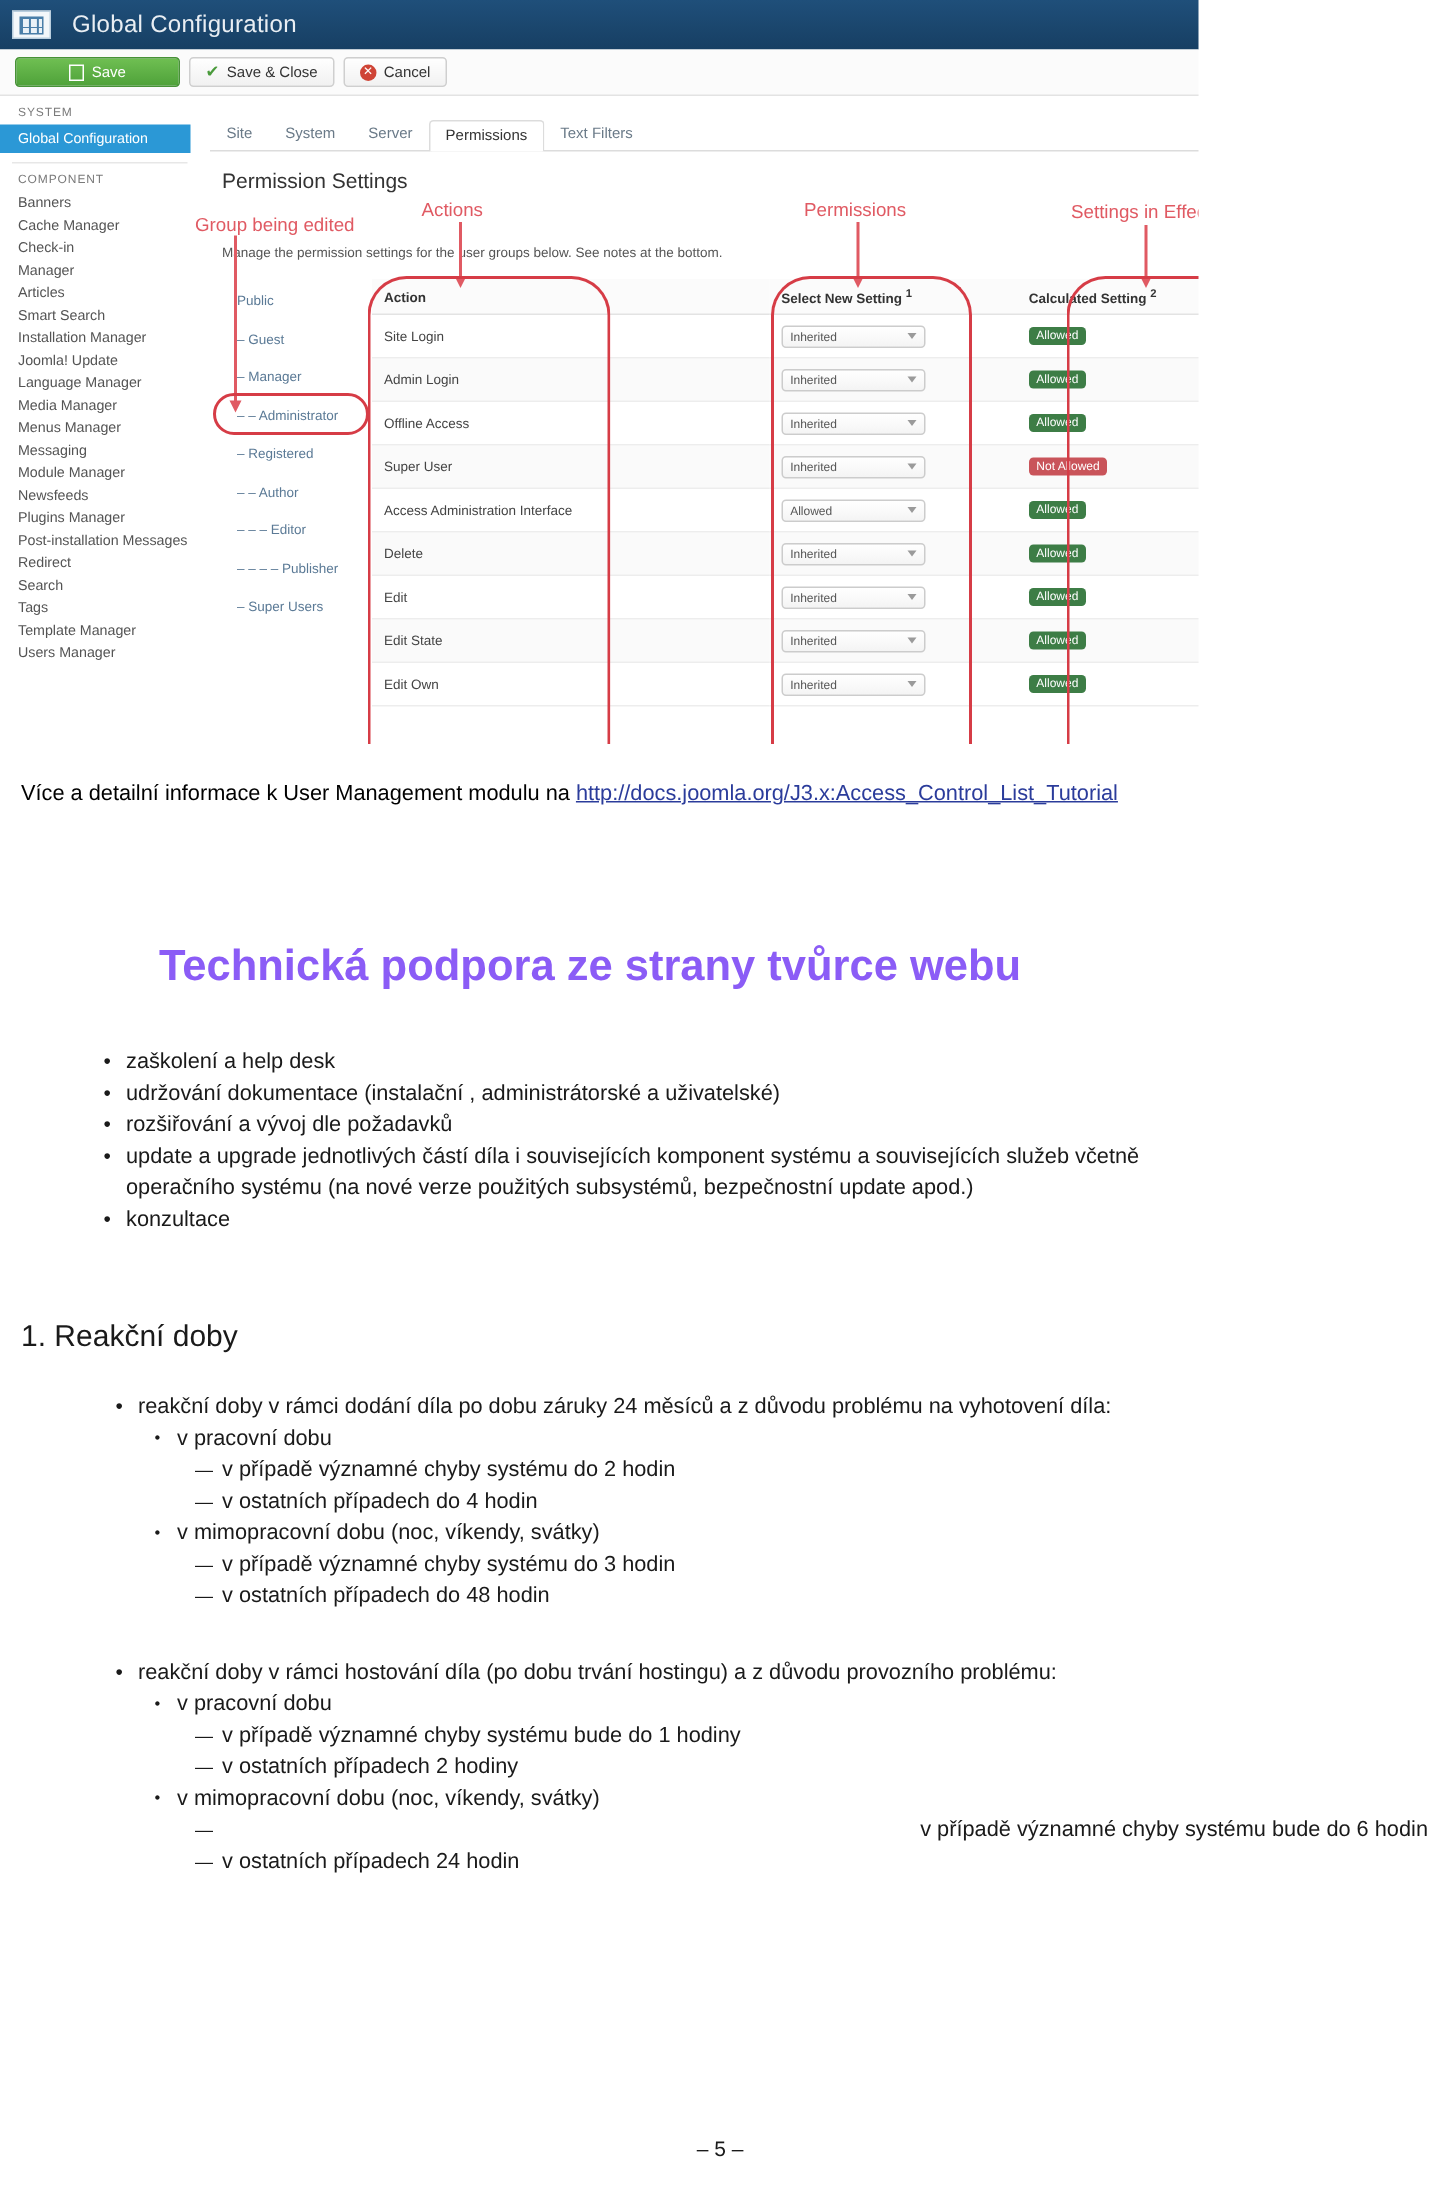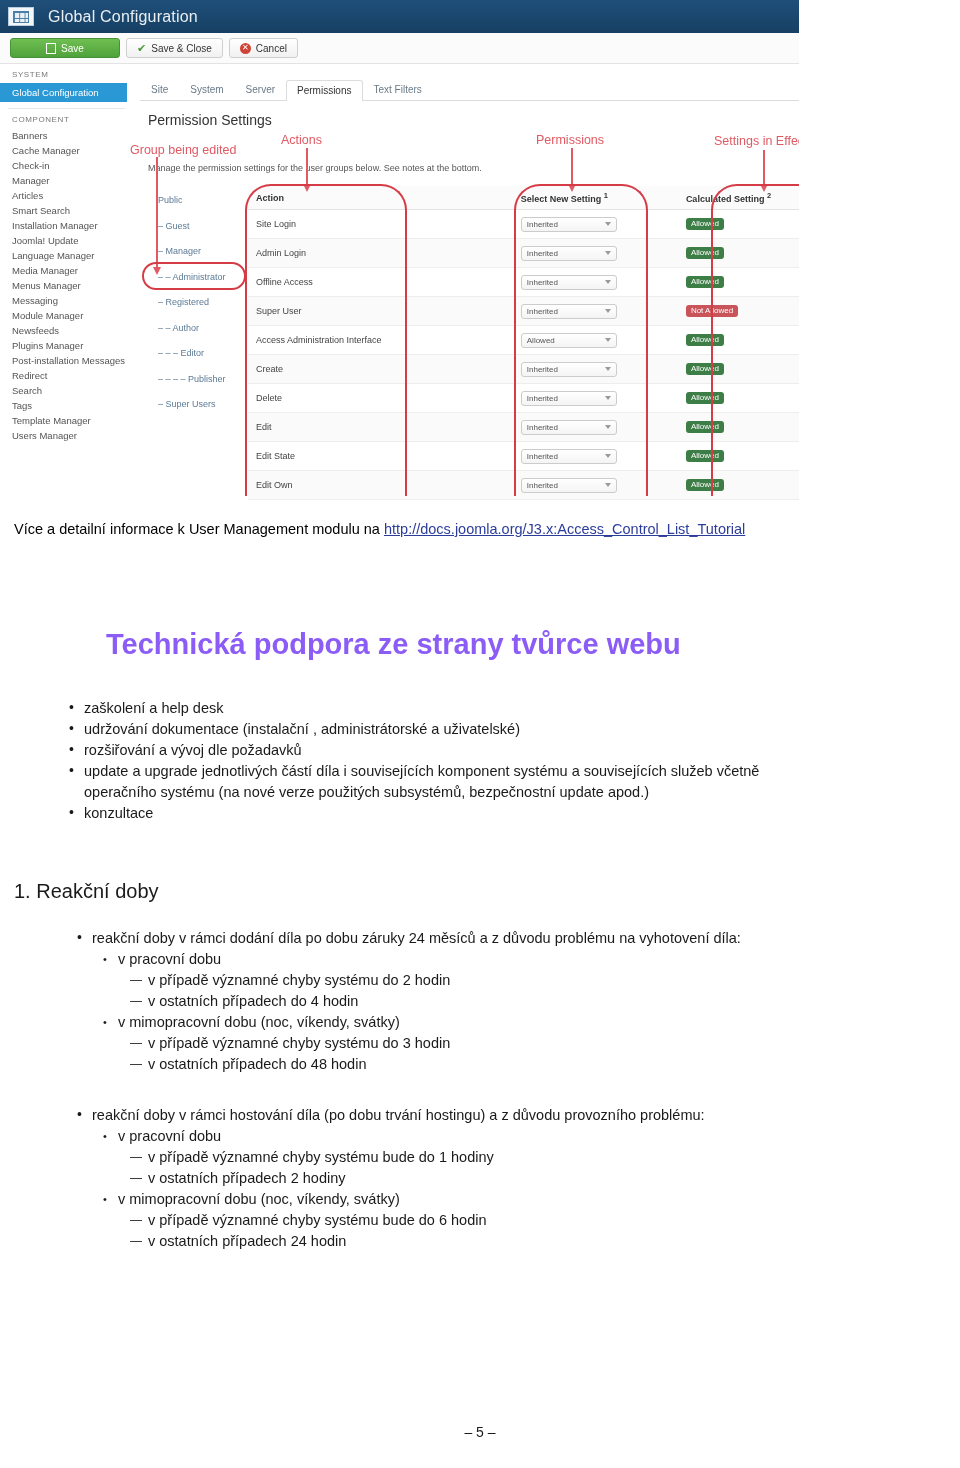--- a/index.html
+++ b/index.html
@@ -476,30 +476,20 @@
           <td>Access Administration Interface</td>
           <td>
             <div class="sel">
               <span>Allowed</span>
               <span class="caret"></span>
             </div>
           </td>
           <td><span class="badge allowed">Allowed</span></td>
         </tr>
         <tr>
-          <td>Create</td>
-          <td>
-            <div class="sel">
-              <span>Inherited</span>
-              <span class="caret"></span>
-            </div>
-          </td>
-          <td><span class="badge allowed">Allowed</span></td>
-        </tr>
-        <tr>
           <td>Delete</td>
           <td>
             <div class="sel">
               <span>Inherited</span>
               <span class="caret"></span>
             </div>
           </td>
           <td><span class="badge allowed">Allowed</span></td>
         </tr>
         <tr>
@@ -577,17 +567,17 @@
     <div class="bul bul-sm" style="margin-left: 48px;">v mimopracovní dobu (noc, víkendy, svátky)</div>
     <div class="dash" style="margin-left: 78px;">v případě významné chyby systému do 3 hodin</div>
     <div class="dash" style="margin-left: 78px;">v ostatních případech do 48 hodin</div>
   </div>
 <div class="lvl1" style="left:52px; top:1105px; width:900px;" id="block-b">
     <div class="bul" style="margin-left: 22px;">reakční doby v rámci hostování díla (po dobu trvání hostingu) a z důvodu provozního problému:</div>
     <div class="bul bul-sm" style="margin-left: 48px;">v pracovní dobu</div>
     <div class="dash" style="margin-left: 78px;">v případě významné chyby systému bude do 1 hodiny</div>
     <div class="dash" style="margin-left: 78px;">v ostatních případech 2 hodiny</div>
     <div class="bul bul-sm" style="margin-left: 48px;">v mimopracovní dobu (noc, víkendy, svátky)</div>
-    <div class="dash" style="margin-left: 78px;">v případě významné chyby systému bude do 6 hodin</div>
+    <div class="dash" style="margin-left: 78px; text-align: right;">v případě významné chyby systému bude do 6 hodin</div>
     <div class="dash" style="margin-left: 78px;">v ostatních případech 24 hodin</div>
   </div>
 
 <div class="footer">– 5 –</div>
 
 </body></html>

